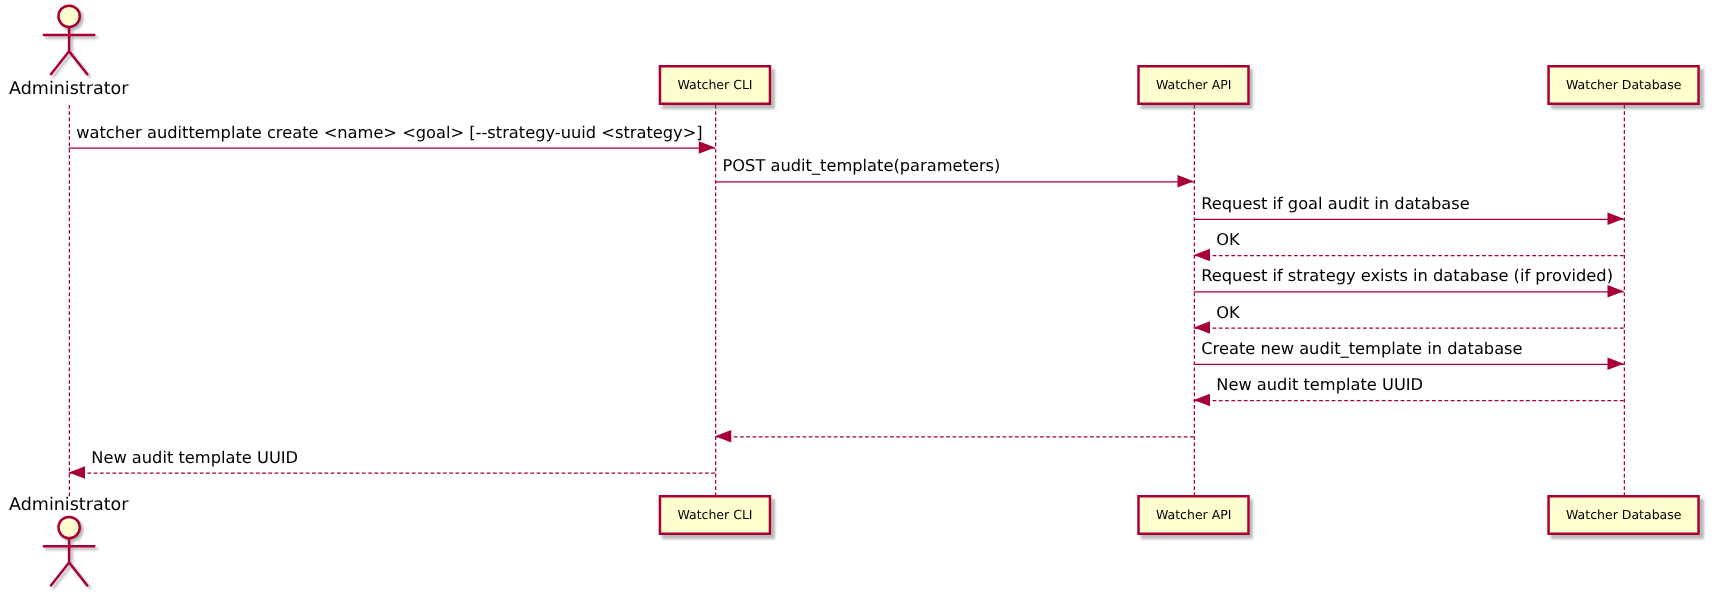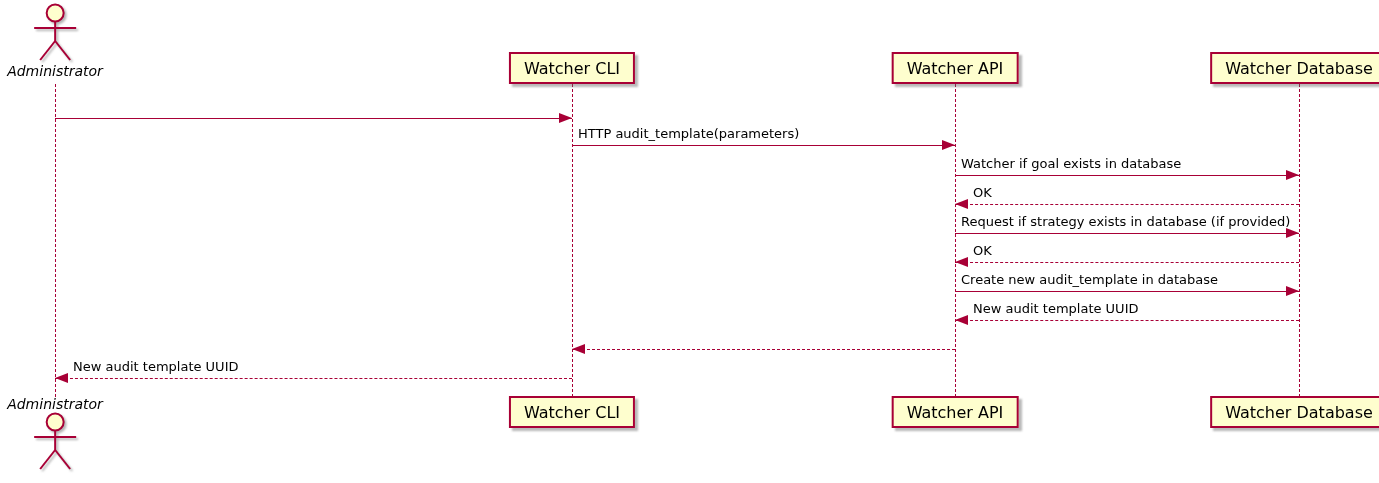--- a/index.html
+++ b/index.html
@@ -21,36 +21,35 @@
     transform: translateX(-50%);
     height: 32px;
     box-sizing: border-box;
     display: flex;
     align-items: center;
     justify-content: center;
     padding: 0 13px;
     background: #FEFECE;
     border: 2px solid #A80036;
     box-shadow: 3px 3px 2px rgba(100,100,100,0.45);
-    font-size: 16px;
+    font-size: 10px;
     color: #000000;
     white-space: nowrap;
   }
   .actor-wrap {
     position: absolute;
     transform: translateX(-50%);
     display: flex;
     flex-direction: column;
     align-items: center;
   }
   .actor-label {
     font-size: 14px;
     color: #000000;
     white-space: nowrap;
-    font-style: italic;
   }
   .actor-svg { filter: drop-shadow(2.5px 2.5px 1px rgba(120,120,120,0.55)); }
   .msg-line { position: absolute; height: 0; }
   .msg-line.solid  { border-top: 1px solid #A80036; }
   .msg-line.dashed { border-top: 1px dashed #A80036; }
   .msg-label {
     position: absolute;
     font-size: 13px;
     color: #000000;
     white-space: nowrap;
@@ -109,26 +108,27 @@
       <span>Watcher API</span>
     </div>
     <div class="pbox" style="left: 1299px; top: 52px;">
       <span>Watcher Database</span>
     </div>
     <div class="pbox" style="left: 1299px; top: 396px;">
       <span>Watcher Database</span>
     </div>
     <div class="msg-line solid" style="left: 55px; top: 118px; width: 517px;"></div>
     <div class="arrowhead right" style="top: 113px; left: 559px;"></div>
+    <div class="msg-label" style="left: 61px; top: 99px;">watcher audittemplate create &lt;name&gt; &lt;goal&gt; [--strategy-uuid &lt;strategy&gt;]</div>
     <div class="msg-line solid" style="left: 572px; top: 145px; width: 383px;"></div>
     <div class="arrowhead right" style="top: 140px; left: 942px;"></div>
-    <div class="msg-label" style="left: 578px; top: 126px;">HTTP audit_template(parameters)</div>
+    <div class="msg-label" style="left: 578px; top: 126px;">POST audit_template(parameters)</div>
     <div class="msg-line solid" style="left: 955px; top: 175px; width: 344px;"></div>
     <div class="arrowhead right" style="top: 170px; left: 1286px;"></div>
-    <div class="msg-label" style="left: 961px; top: 156px;">Watcher if goal exists in database</div>
+    <div class="msg-label" style="left: 961px; top: 156px;">Request if goal audit in database</div>
     <div class="msg-line dashed" style="left: 955px; top: 204px; width: 344px;"></div>
     <div class="arrowhead left" style="top: 199px; left: 955px;"></div>
     <div class="msg-label" style="left: 973px; top: 185px;">OK</div>
     <div class="msg-line solid" style="left: 955px; top: 233px; width: 344px;"></div>
     <div class="arrowhead right" style="top: 228px; left: 1286px;"></div>
     <div class="msg-label" style="left: 961px; top: 214px;">Request if strategy exists in database (if provided)</div>
     <div class="msg-line dashed" style="left: 955px; top: 262px; width: 344px;"></div>
     <div class="arrowhead left" style="top: 257px; left: 955px;"></div>
     <div class="msg-label" style="left: 973px; top: 243px;">OK</div>
     <div class="msg-line solid" style="left: 955px; top: 291px; width: 344px;"></div>

